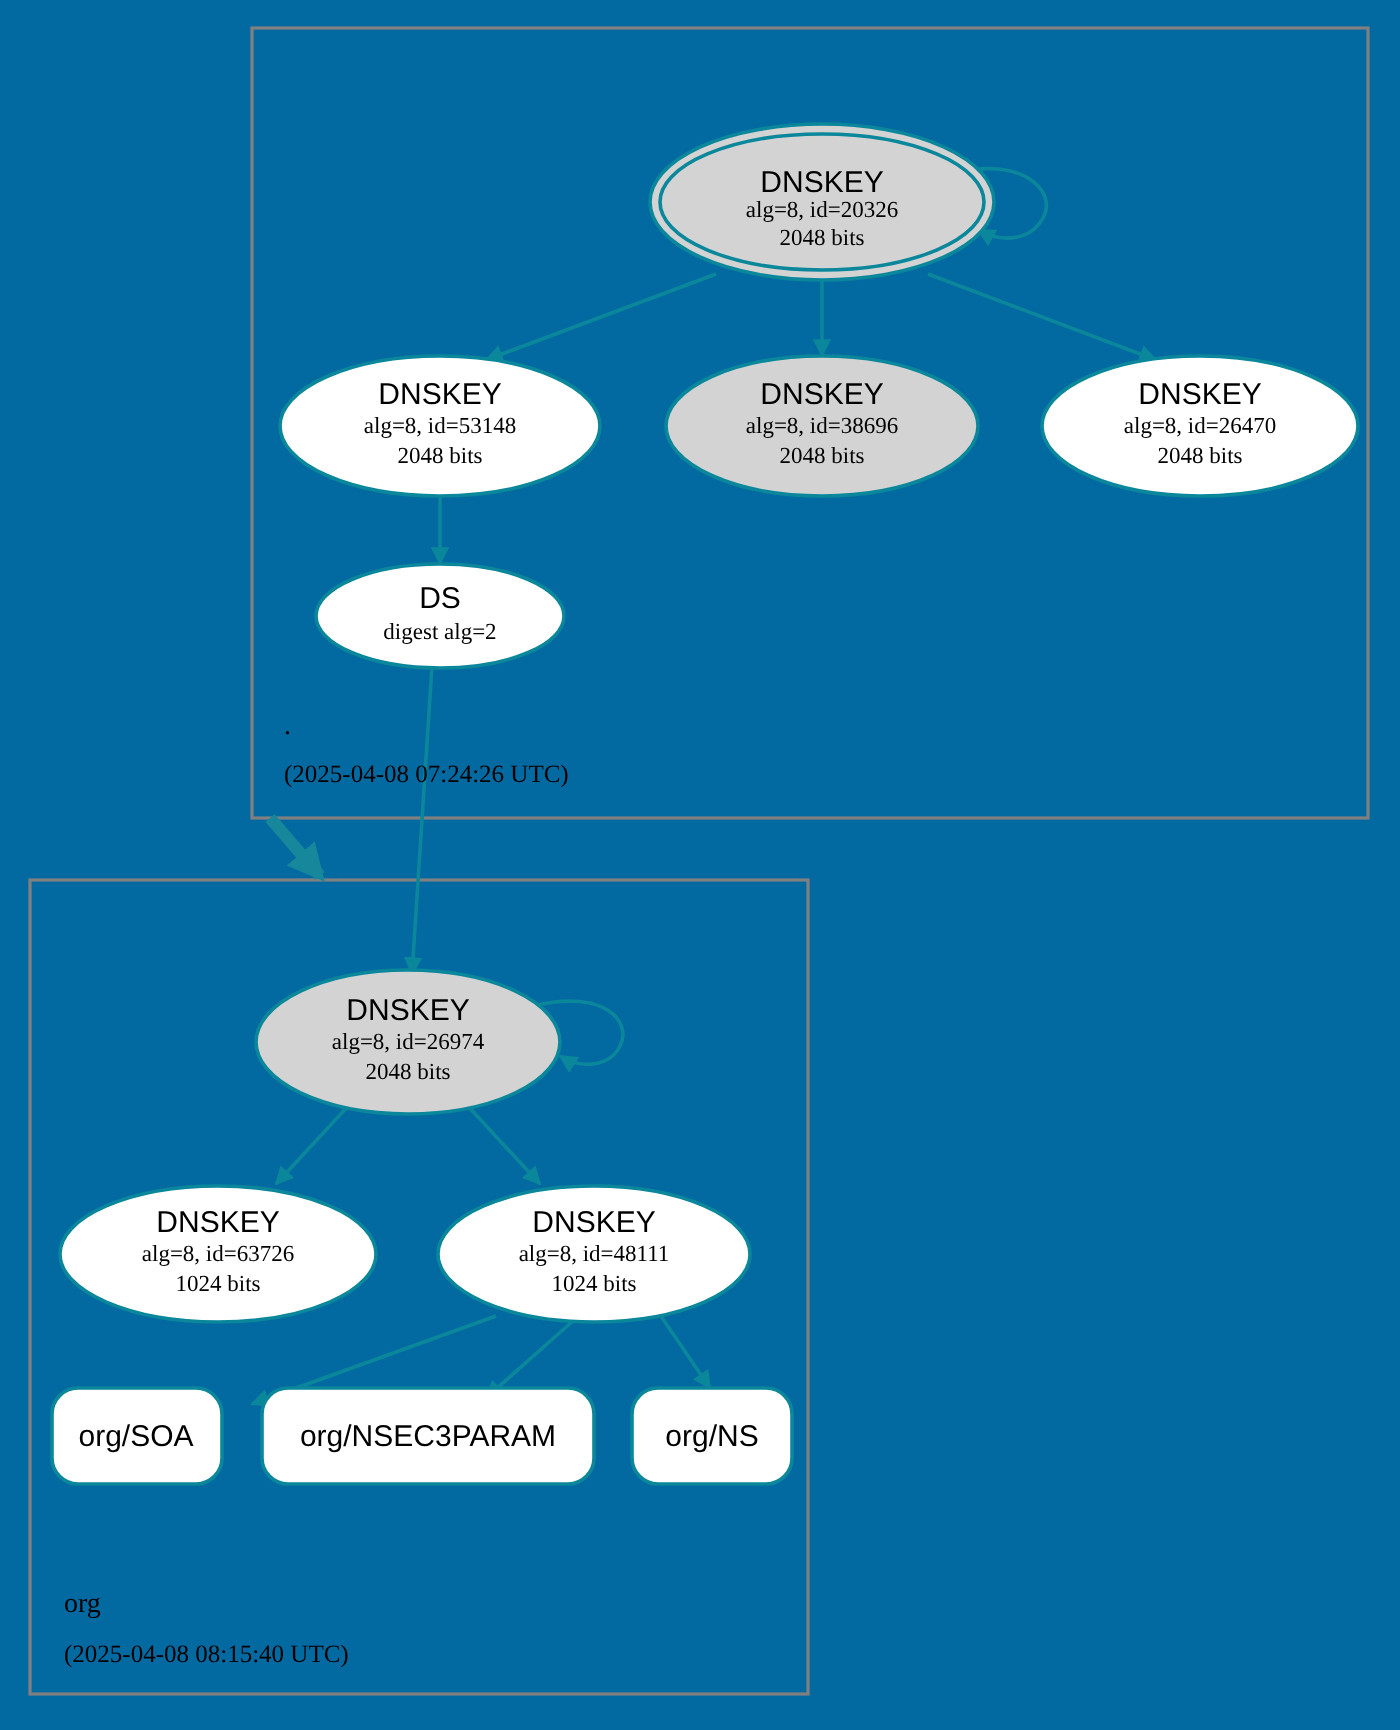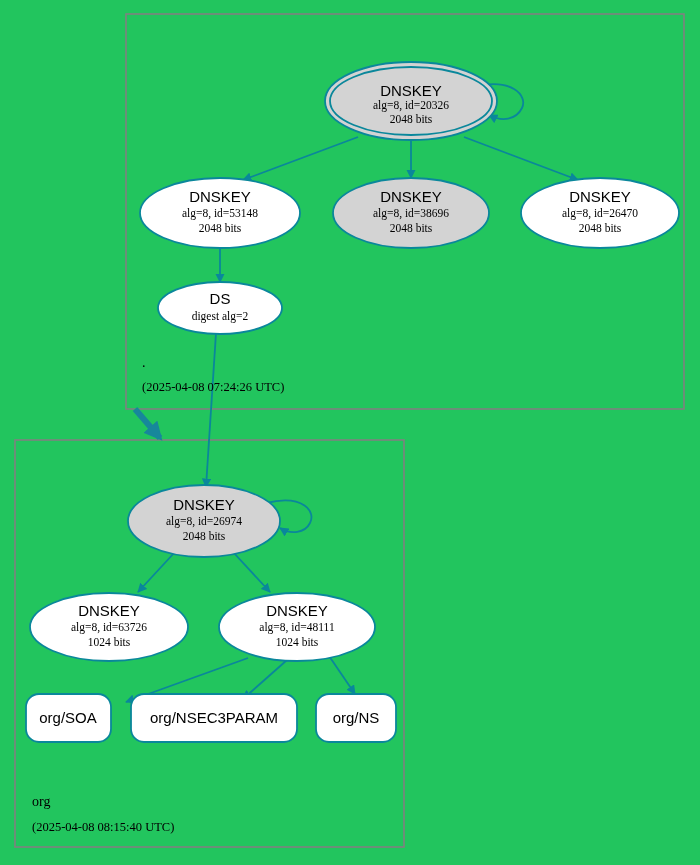--- a/index.html
+++ b/index.html
@@ -4,21 +4,21 @@
 <style>
   html, body {
     margin: 0;
     padding: 0;
     background: #ffffff;
   }
   #canvas {
     position: relative;
     width: 700px;
     height: 865px;
-    background: #22c55e;
+    background: #0369a1;
     font-family: "Liberation Serif", serif;
     overflow: hidden;
   }
   svg.graph {
     position: absolute;
     top: 0; left: 0;
     width: 700px;
     height: 865px;
   }
   text.node-title {

